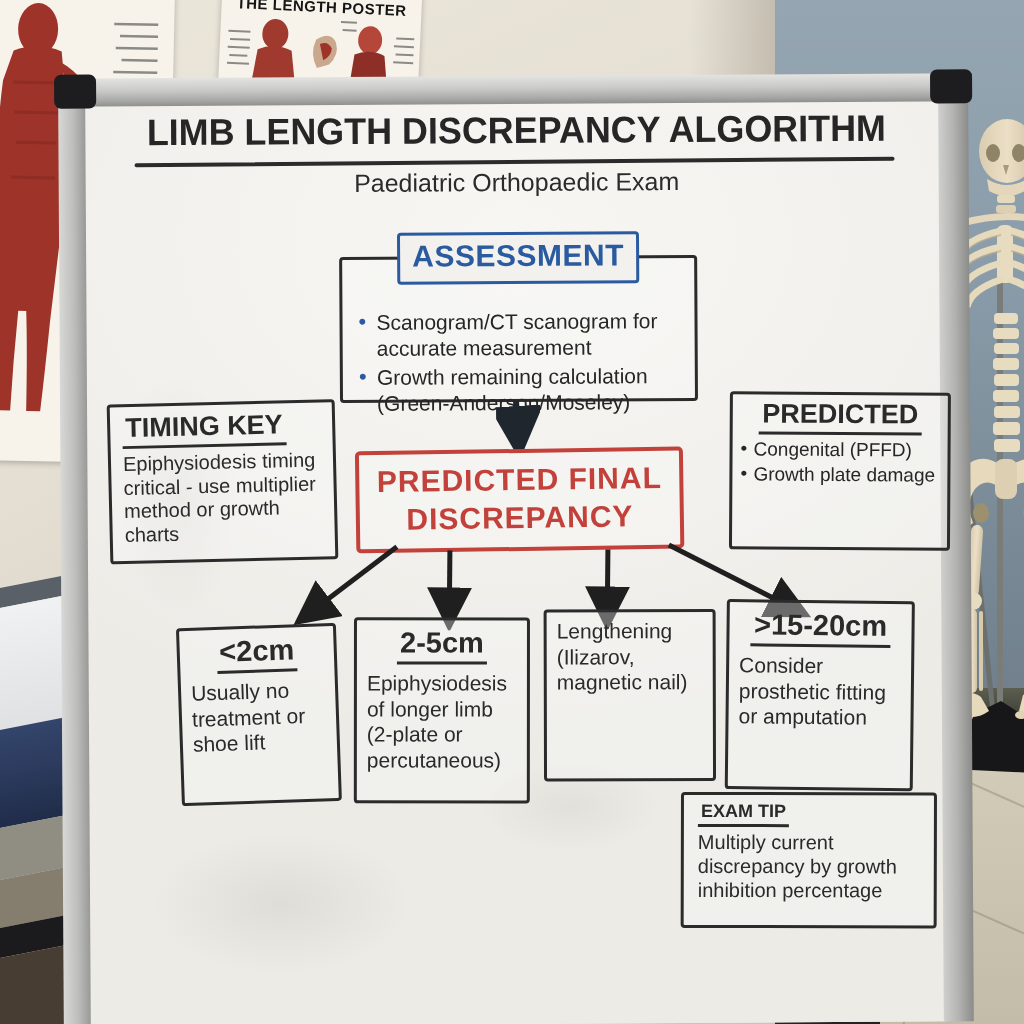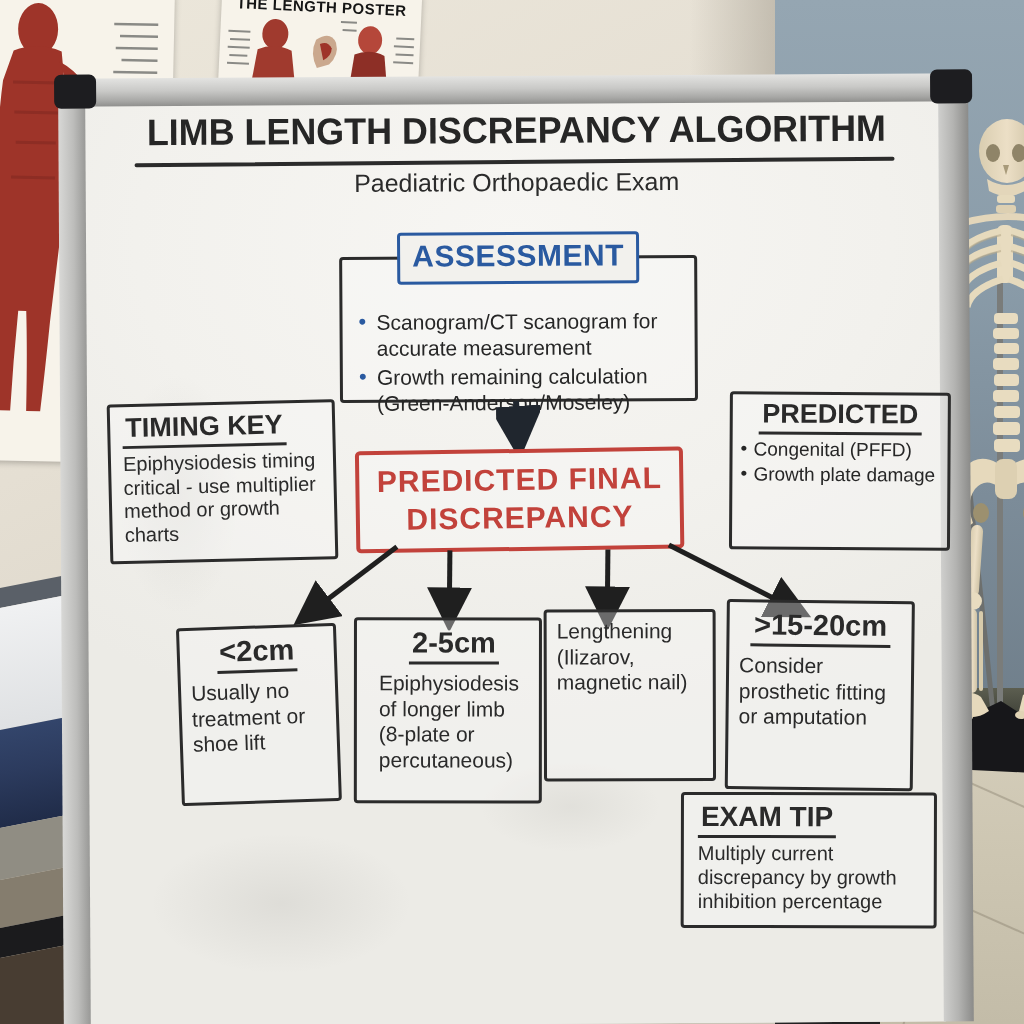--- a/index.html
+++ b/index.html
@@ -77,25 +77,25 @@
   .timing-box .h{font-size:27px;font-weight:700;margin:6px 0 2px 12px;}
   .timing-box .b{font-size:20px;font-weight:500;line-height:1.18;margin:4px 10px 0 12px;}
   .etio-box{left:671px;top:322px;width:215px;height:152px;transform:rotate(.7deg);}
   .etio-box .h{font-size:27px;font-weight:700;text-align:center;margin-top:4px;}
   .etio-box ul{margin:4px 4px 0 6px;padding:0;list-style:none;}
   .etio-box li{position:relative;padding-left:15px;font-size:19px;font-weight:500;line-height:1.15;color:#262626;margin-bottom:3px;}
   .etio-box li::before{content:"•";position:absolute;left:2px;top:-1px;}
   .branch-box .h{display:block;text-align:center;font-size:29px;font-weight:700;margin-top:6px;}
   .branch-box .t{display:block;font-size:21px;font-weight:500;line-height:1.22;margin:6px 8px 0 10px;}
   .branch-1{left:119px;top:552px;width:154px;height:172px;transform:rotate(-1.6deg);}
-  .branch-2{left:294px;top:545px;width:170px;height:180px;transform:rotate(.4deg);padding-left:12px;}
+  .branch-2{left:294px;top:545px;width:170px;height:180px;transform:rotate(.4deg);}
   .branch-3{left:484px;top:538px;width:166px;height:166px;transform:rotate(.2deg);}
   .branch-4{left:666px;top:530px;width:182px;height:184px;transform:rotate(1deg);}
   .examtip-box{left:620px;top:722px;width:250px;height:130px;transform:rotate(.5deg);}
-  .examtip-box .h{font-size:28px;font-weight:700;margin:6px 0 2px 14px;}
+  .examtip-box .h{font-size:18px;font-weight:700;margin:6px 0 2px 14px;}
   .examtip-box .b{font-size:20px;font-weight:500;line-height:1.2;margin:3px 10px 0 14px;}
   .arrow-svg{position:absolute;pointer-events:none;}
   .tiny-label{fill:#8a8a86;}
 </style>
 </head>
 <body>
 
 <div class="scene">
 
   <div class="wall-left"></div>
@@ -330,21 +330,21 @@
         <path d="M432 8 L556 72" marker-end="url(#ah2)"></path>
       </g>
     </svg>
 
     <div class="hand-box branch-box branch-1 mk">
       <span class="h"><span class="hdr-underline">&lt;2cm</span></span>
       <span class="t">Usually no treatment or shoe lift</span>
     </div>
     <div class="hand-box branch-box branch-2 mk">
       <span class="h"><span class="hdr-underline">2-5cm</span></span>
-      <span class="t">Epiphysiodesis of longer limb (8-plate or percutaneous)</span>
+      <span class="t">Epiphysiodesis of longer limb (2-plate or percutaneous)</span>
     </div>
     <div class="hand-box branch-box branch-3 mk">
       <span class="t">Lengthening (Ilizarov, magnetic nail)</span>
     </div>
     <div class="hand-box branch-box branch-4 mk">
       <span class="h"><span class="hdr-underline">&gt;15-20cm</span></span>
       <span class="t">Consider prosthetic fitting or amputation</span>
     </div>
 
     <div class="hand-box examtip-box mk">

